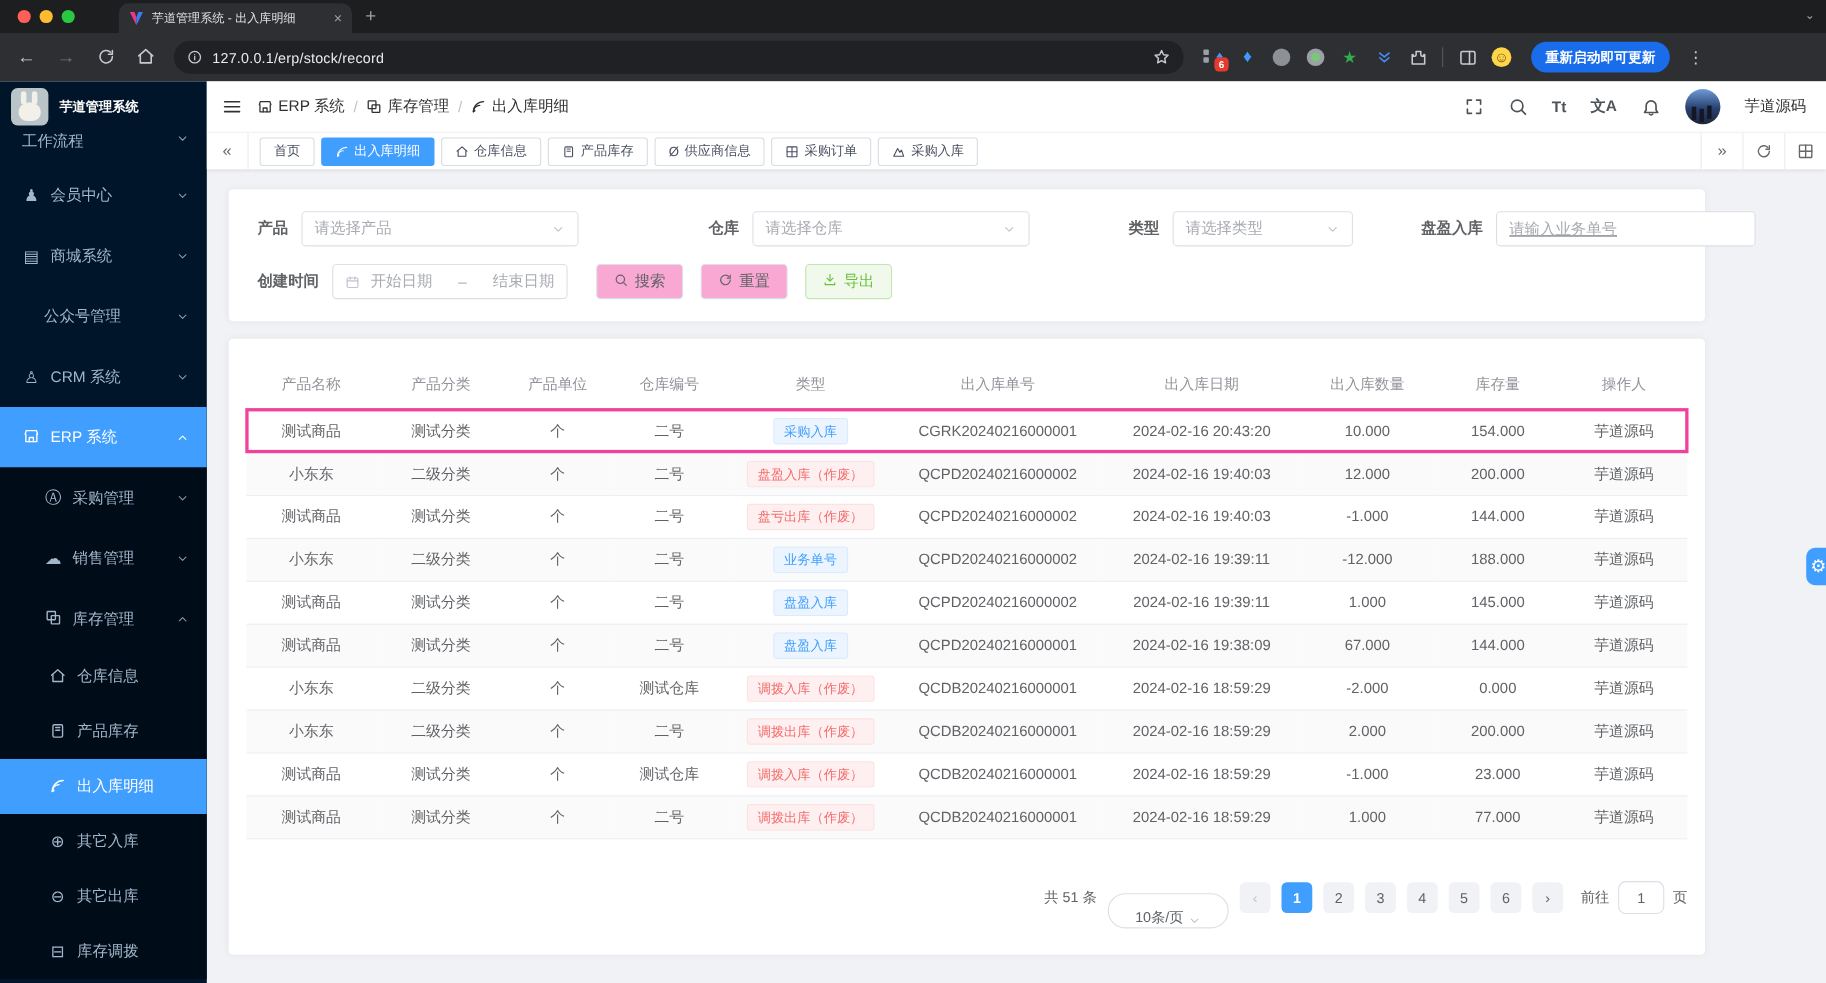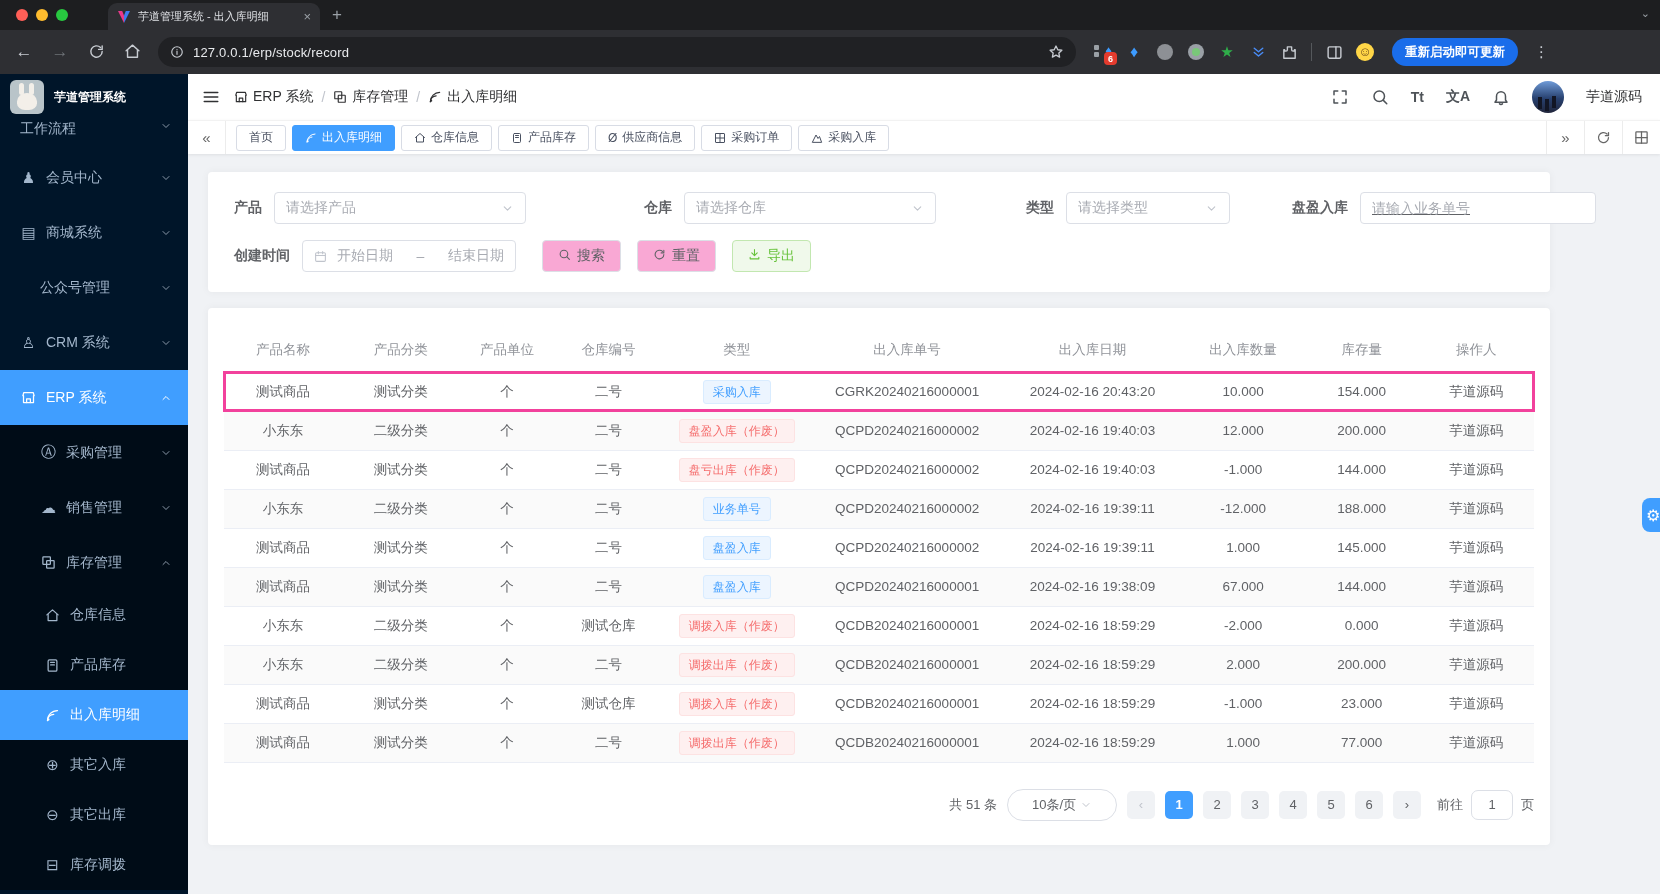--- a/index.html
+++ b/index.html
@@ -113,21 +113,21 @@
   table { width:100%; border-collapse:collapse; table-layout:fixed; }
   th { color:#909399; font-weight:500; font-size:13.5px; height:44px; border-bottom:1px solid #ebeef5; text-align:center; }
   td { color:#606266; font-size:13.5px; height:39px; border-bottom:1px solid #ebeef5; text-align:center; white-space:nowrap; }
   tr.striped td { background:#fafafa; }
   tr.highlighted { outline:3px solid #f2419c; outline-offset:-2px; }
   .tag { display:inline-block; padding:0 9px; line-height:22px; border-radius:3px; font-size:12px; }
   .tag.blue { color:#409eff; background:#ecf5ff; border:1px solid #d9ecff; }
   .tag.red { color:#f56c6c; background:#fef0f0; border:1px solid #fde2e2; }
 
   .pagination { display:flex; justify-content:flex-end; align-items:center; margin-top:26px; gap:10px; font-size:13px; color:#606266; }
-  .pg-size { width:110px; height:32px; border:1px solid #dcdfe6; border-radius:16px; display:flex; align-items:center; justify-content:center; gap:4px; color:#606266; }
+  .pg-size { width:110px; height:32px; border:1px solid #dcdfe6; border-radius:16px; display:flex; align-items:flex-end; justify-content:center; gap:4px; color:#606266;margin-top:23px; }
   .pg-size .ic svg{ width:12px; height:12px; color:#c0c4cc; display:block; }
   .pg-btn { min-width:28px; height:28px; padding:0 6px; border-radius:5px; background:#f0f2f5; display:flex; align-items:center; justify-content:center; cursor:pointer; color:#606266; }
   .pg-btn.active { background:#409eff; color:#fff; font-weight:700; }
   .pg-btn.disabled { color:#c0c4cc; }
   .pg-goto { display:flex; align-items:center; gap:8px; margin-left:6px; }
   .goto-input { width:42px; height:30px; border:1px solid #dcdfe6; border-radius:7px; text-align:center; font-size:13px; color:#606266; font-family:inherit; }
 
   .float-gear { position:absolute; right:0; top:424px; width:18px; height:34px; background:#409eff; border-radius:8px 0 0 8px; color:#fff; display:flex; align-items:center; padding-left:4px; font-size:16px; overflow:hidden; cursor:pointer; }
 </style>
 </head>

